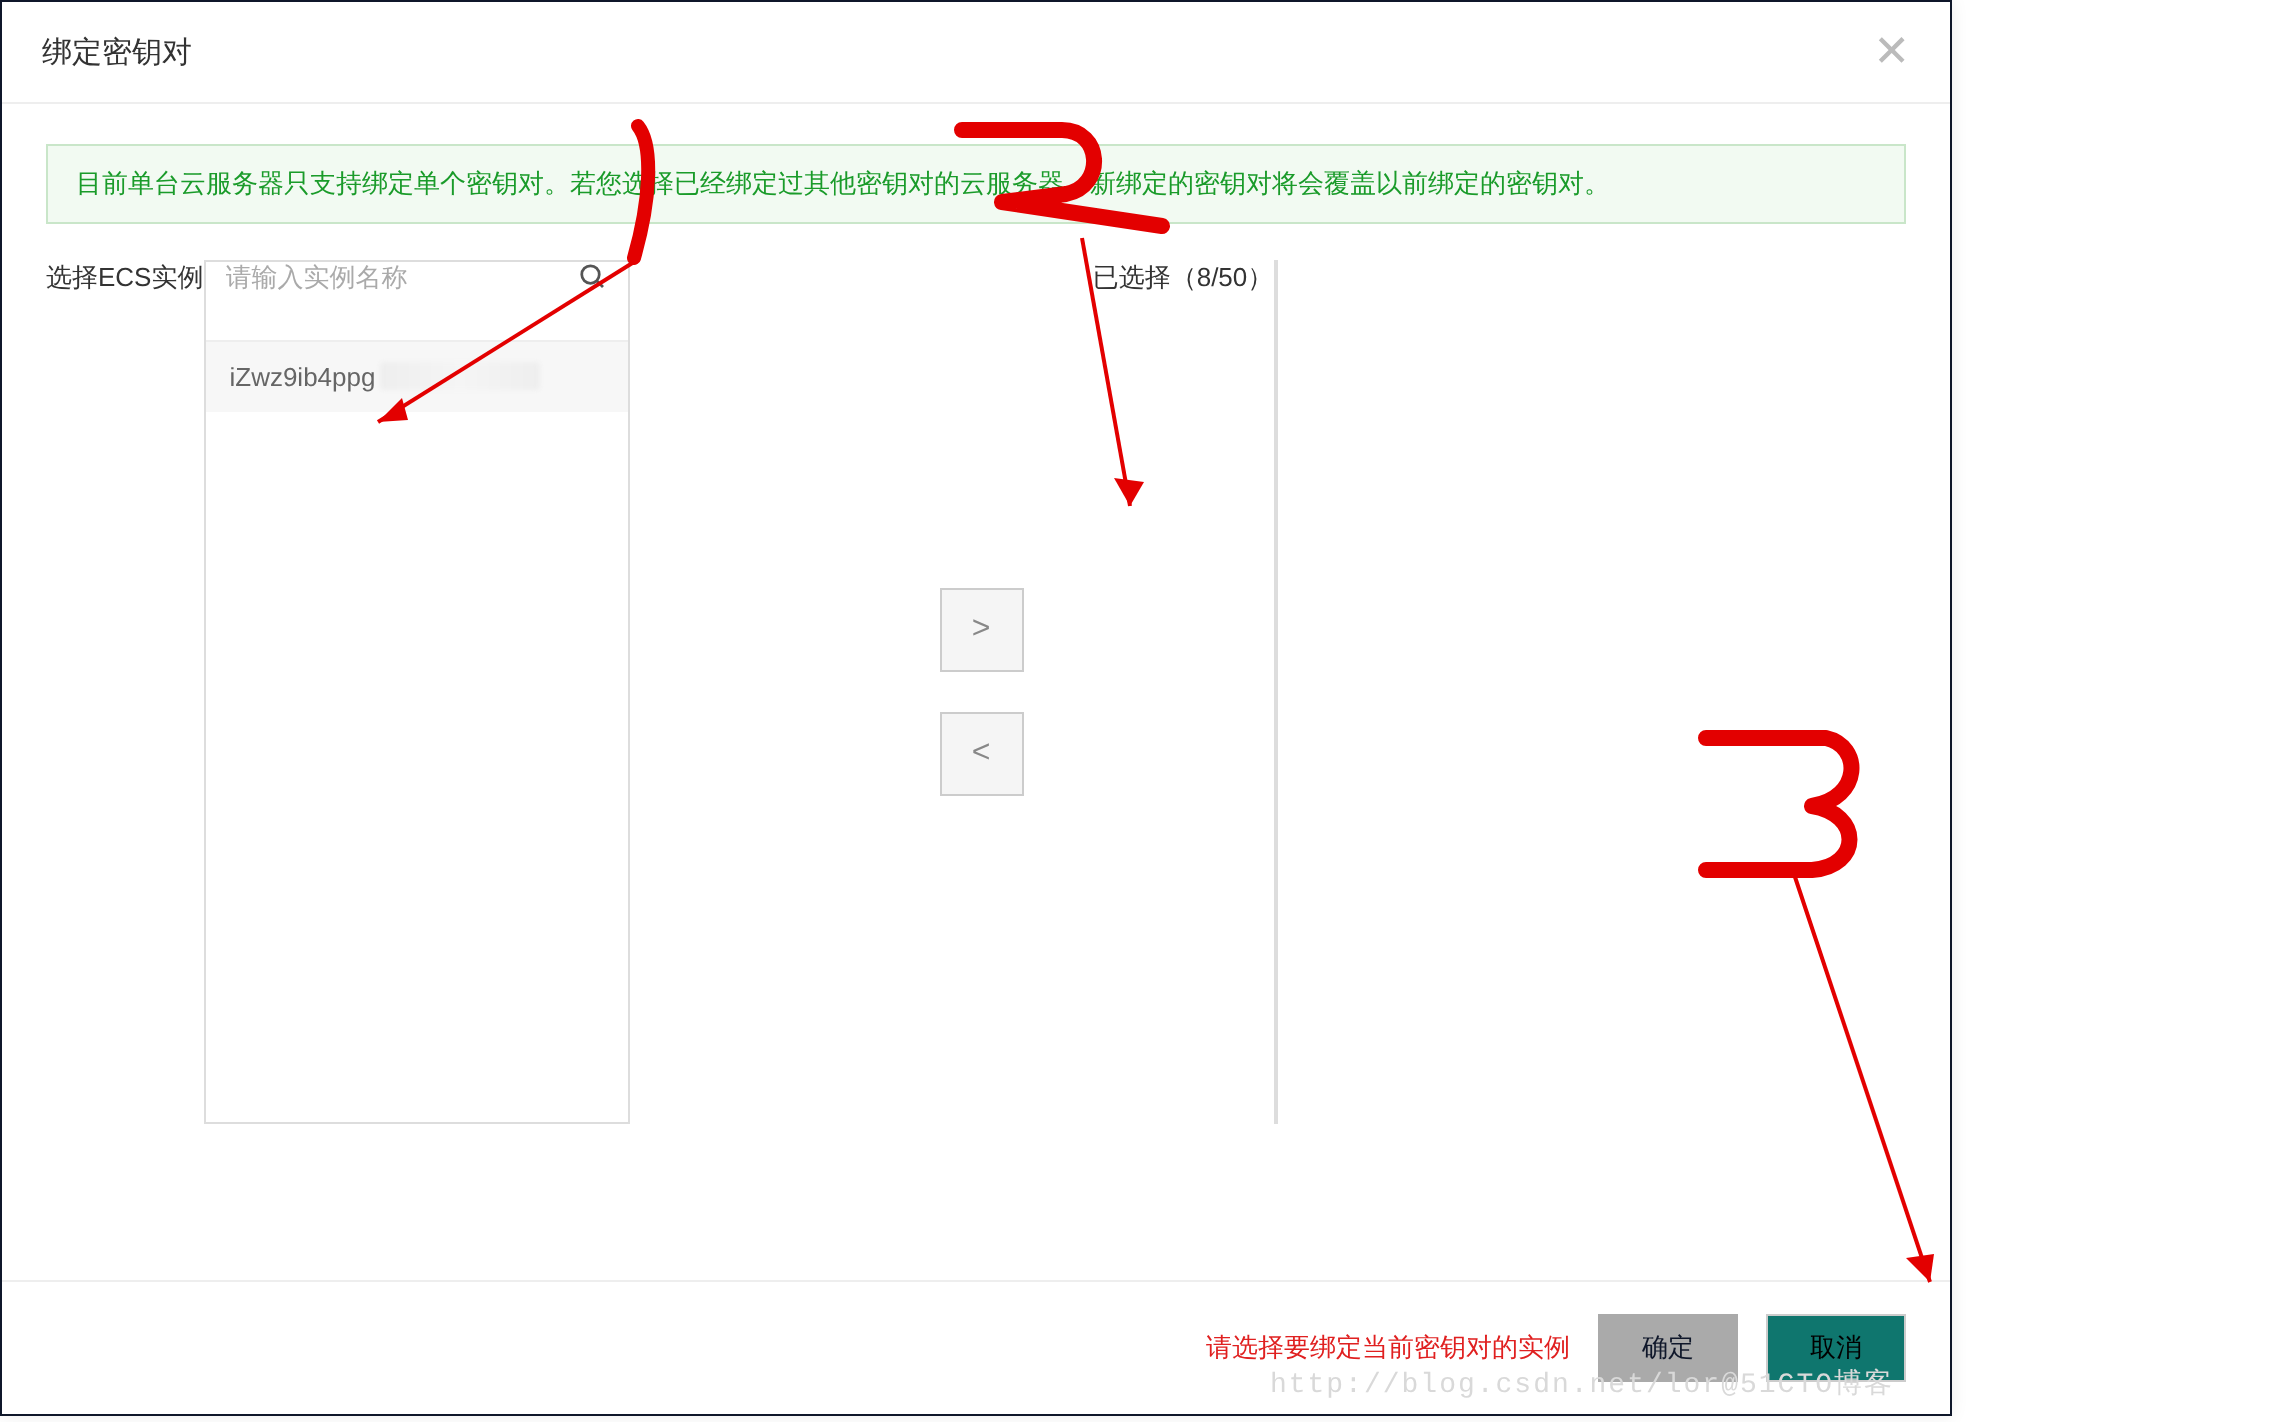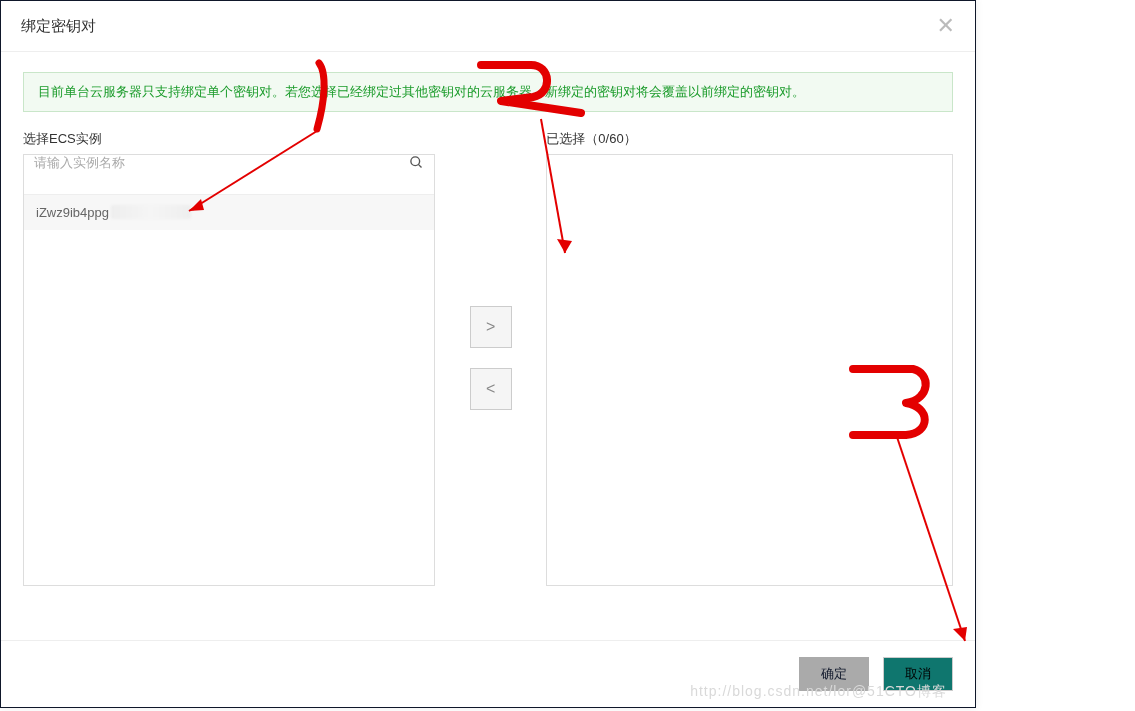--- a/index.html
+++ b/index.html
@@ -44,21 +44,21 @@
       color: #1a9b2a;
       padding: 10px 14px;
       font-size: 13px;
       margin-bottom: 18px;
     }
     .transfer-row {
       display: flex;
       align-items: stretch;
       gap: 0;
     }
-    .panel-group { display: flex; flex-direction: column; }
+    .panel-group { display: flex; }
     .panel-label { font-size: 13px; color: #333; margin-bottom: 6px; }
     .panel-box {
       border: 1px solid #ddd;
       background: #fff;
     }
     .left-panel { width: 480px; }
     .left-box {
       height: 432px;
       display: flex;
       flex-direction: column;
@@ -146,21 +146,21 @@
       border-color: #aaa;
       color: #0f172a;
     }
     .watermark {
       position: absolute;
       bottom: 6px;
       right: 28px;
       color: #d9d9d9;
       font-size: 14px;
       pointer-events: none;
-      font-family: Liberation Sans, sans-serif;
+      font-family: Liberation Mono, monospace;
       letter-spacing: 1px;
     }
     .annot { position: absolute; pointer-events: none; }
   </style>
 </head>
 <body>
 
 <div class="dialog">
 
   <div class="dialog-header">
@@ -194,28 +194,29 @@
           </div>
         </div>
       </div>
 
       <div class="transfer-controls">
         <button class="ctrl-btn">&gt;</button>
         <button class="ctrl-btn">&lt;</button>
       </div>
 
       <div class="panel-group right-panel">
-        <div class="panel-label">已选择（0/60）</div>
+        <div class="panel-label">已选择（8/50）</div>
         <div class="panel-box right-box"></div>
       </div>
 
     </div>
   </div>
 
   <div class="dialog-footer">
+    <span class="error-text">请选择要绑定当前密钥对的实例</span>
     <button class="btn btn-primary">确定</button>
     <button class="btn">取消</button>
   </div>
 
   <div class="watermark">http://blog.csdn.net/lor@51CTO博客</div>
 
   <svg class="annot" style="left:0;top:0" width="1128" height="708">
 
     <path d="M318,62 C326,72 324,100 316,128" stroke="#e30000" stroke-width="7" fill="none" stroke-linecap="round"></path>
 

